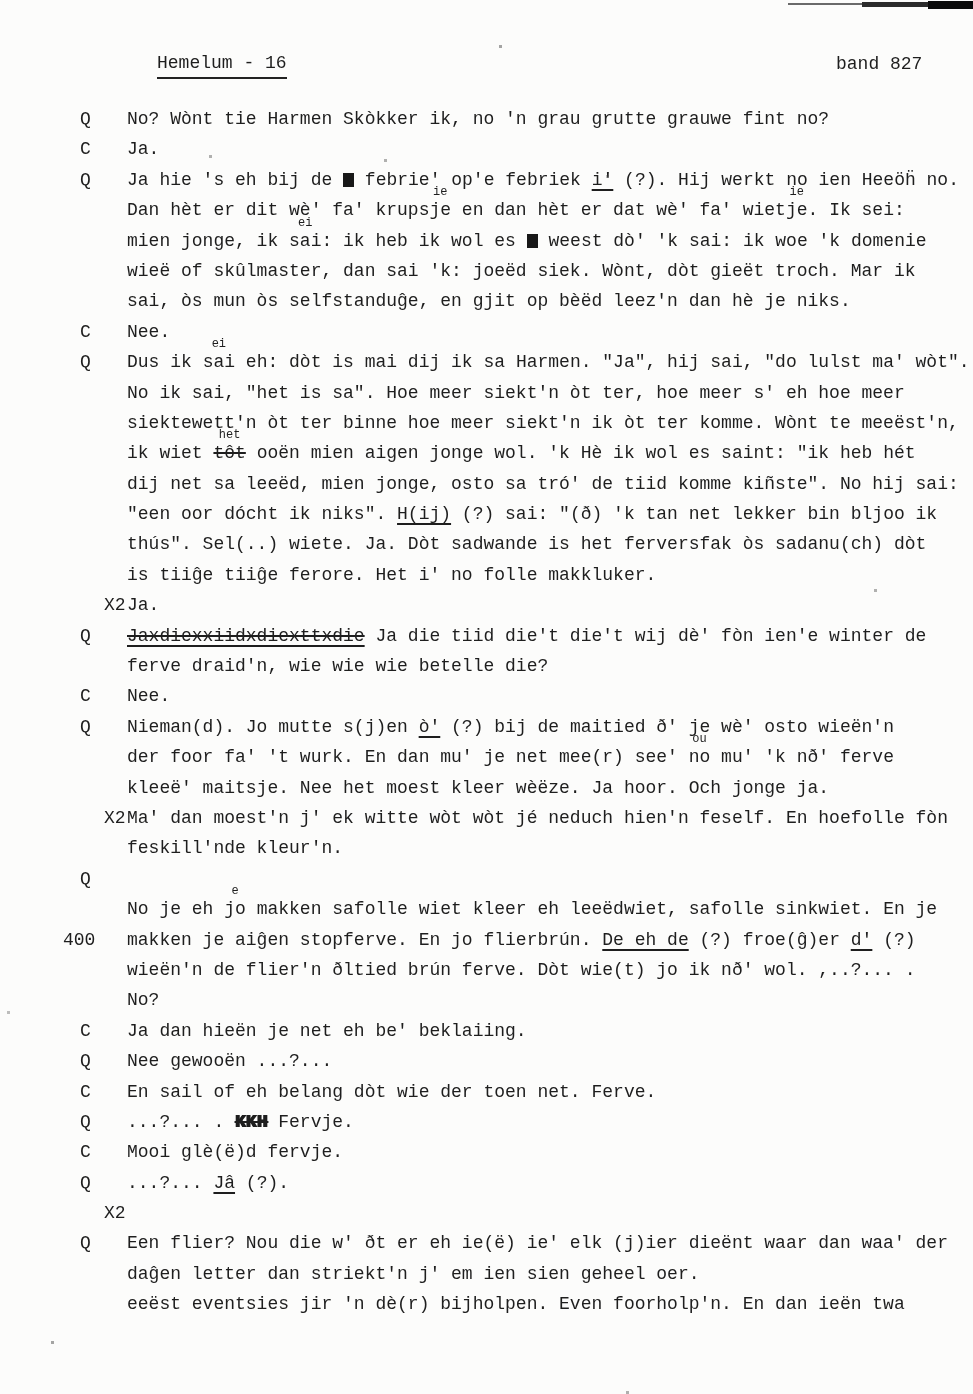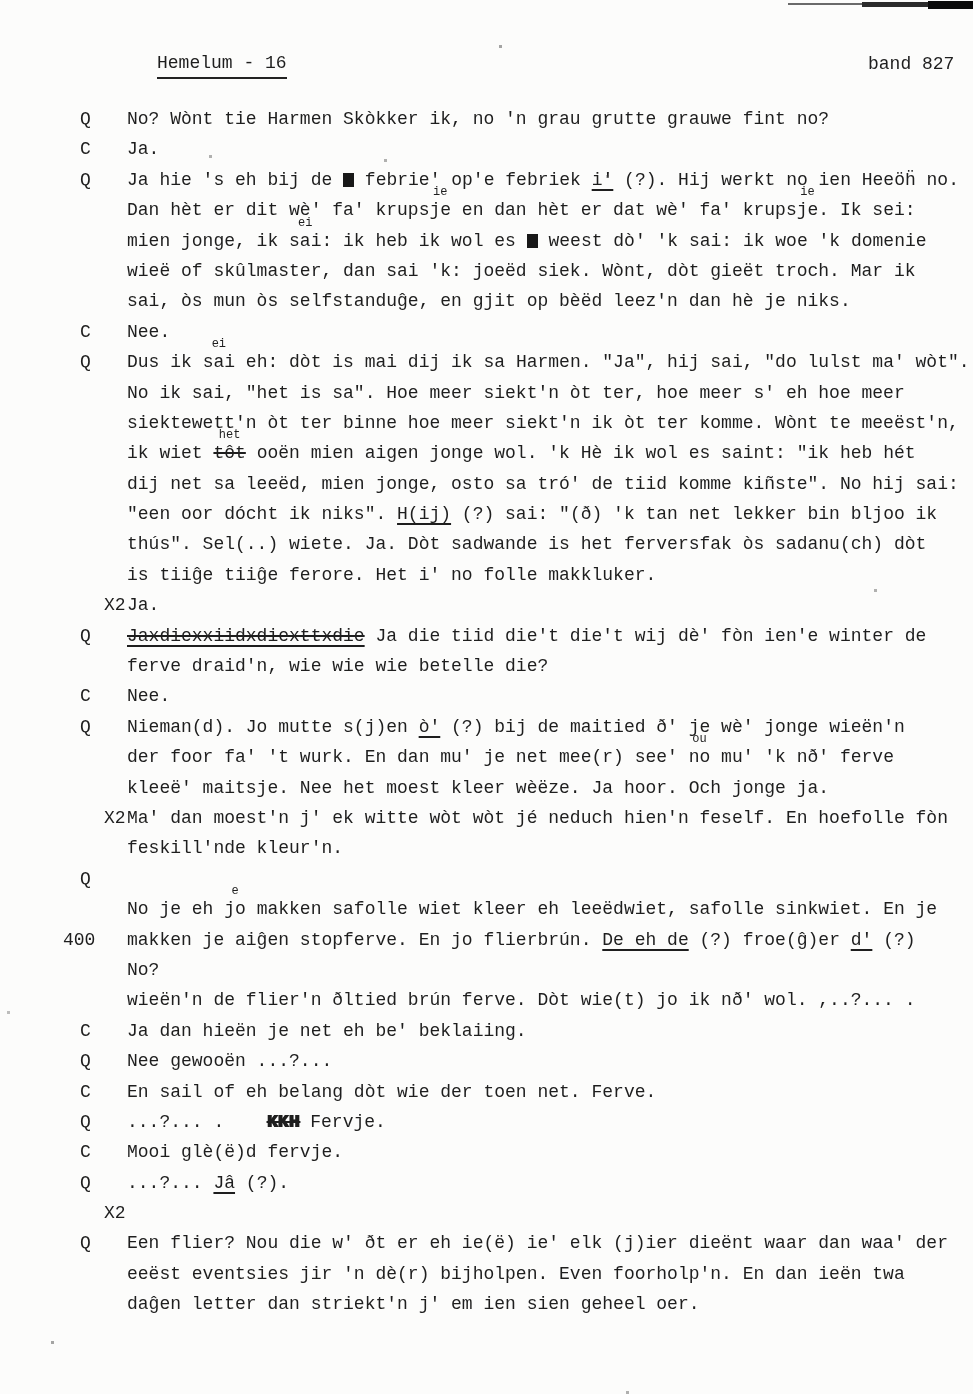--- a/index.html
+++ b/index.html
@@ -18,34 +18,34 @@
   .scanbar3 { position:absolute; left:928px; top:1px;  width:45px;  height:8px; background:#0a0a0a; }
 
   .specks { position:absolute; left:0; top:0; width:1px; height:1px;
     box-shadow: 500px 46px 0 1px rgba(0,0,0,.35), 210px 156px 0 1px rgba(0,0,0,.3),
                 385px 160px 0 1px rgba(0,0,0,.3), 607px 176px 0 1px rgba(0,0,0,.25),
                 875px 590px 0 1px rgba(0,0,0,.3), 52px 1342px 0 1px rgba(0,0,0,.35),
                 627px 1392px 0 1px rgba(0,0,0,.3), 8px 1012px 0 1px rgba(0,0,0,.25); }
 
   .header { position:absolute; top:53px; left:0; width:100%; font-size:18px; }
   .title { position:absolute; left:157px; top:0; border-bottom:2px solid #222; padding-bottom:4px; white-space:pre; }
-  .band  { position:absolute; left:868px; top:1px; white-space:pre; }
+  .band  { position:absolute; left:836px; top:1px; white-space:pre; }
 
   #doc { position:absolute; top:104px; left:0; width:973px; }
   .line { position:relative; height:30.4px; line-height:30.4px; font-size:18px; white-space:pre; }
   .marker { position:absolute; left:80px; top:0; }
   .marker.x2  { left:104px; }
   .marker.num { left:63px; }
   .text { position:absolute; left:127px; top:0; }
 
   .seg { position:relative; }
   .seg.u { text-decoration:underline; text-underline-offset:4px; text-decoration-thickness:1.5px; }
   .seg.x { text-decoration:line-through; text-decoration-thickness:1.5px; }
   .seg.u.x { text-decoration:underline line-through; text-underline-offset:4px; text-decoration-thickness:1.5px; }
-  .seg.b { font-weight:bold; text-shadow:1px 0 0 currentColor, -0.5px 0 0 currentColor;margin-left:32px; }
+  .seg.b { font-weight:bold; text-shadow:1px 0 0 currentColor, -0.5px 0 0 currentColor; }
   .sup { position:absolute; left:50%; top:-15px; transform:translateX(-50%);
          line-height:15px; font-size:12px; white-space:pre; text-decoration:none; display:inline-block; }
   .blot { display:inline-block; width:11px; height:14px; background:#181818; vertical-align:-2px; }
 </style>
 </head>
 <body>
 
 <div class="page">
   <div class="scanbar1"></div>
   <div class="scanbar2"></div>
@@ -54,51 +54,51 @@
 
   <div class="header">
     <span class="title">Hemelum - 16</span>
     <span class="band">band 827</span>
   </div>
 
   <div id="doc">
       <div class="line"><span class="marker">Q</span><span class="text"><span class="seg">No? Wònt tie Harmen Skòkker ik, no 'n grau grutte grauwe fint no?</span></span></div>
       <div class="line"><span class="marker">C</span><span class="text"><span class="seg">Ja.</span></span></div>
       <div class="line"><span class="marker">Q</span><span class="text"><span class="seg">Ja hie 's eh bij de </span><span class="blot"></span><span class="seg"> febrie' op'e febriek </span><span class="seg u">i'</span><span class="seg"> (?). Hij werkt no ien Heeöḧ no.</span></span></div>
-      <div class="line"><span class="text"><span class="seg">Dan hèt er dit wè' fa' krups</span><span class="seg">je<span class="sup">ie</span></span><span class="seg"> en dan hèt er dat wè' fa' krups</span><span class="seg">je<span class="sup">ie</span></span><span class="seg">. Ik sei:</span></span></div>
+      <div class="line"><span class="text"><span class="seg">Dan hèt er dit wè' fa' krups</span><span class="seg">je<span class="sup">ie</span></span><span class="seg"> en dan hèt er dat wè' fa' wiet</span><span class="seg">je<span class="sup">ie</span></span><span class="seg">. Ik sei:</span></span></div>
       <div class="line"><span class="text"><span class="seg">mien jonge, ik </span><span class="seg">sai<span class="sup">ei</span></span><span class="seg">: ik heb ik wol es </span><span class="blot"></span><span class="seg"> weest dò' 'k sai: ik woe 'k domenie</span></span></div>
       <div class="line"><span class="text"><span class="seg">wieë of skûlmaster, dan sai 'k: joeëd siek. Wònt, dòt gieët troch. Mar ik</span></span></div>
       <div class="line"><span class="text"><span class="seg">sai, òs mun òs selfstanduĝe, en gjit op bèëd leez'n dan hè je niks.</span></span></div>
       <div class="line"><span class="marker">C</span><span class="text"><span class="seg">Nee.</span></span></div>
       <div class="line"><span class="marker">Q</span><span class="text"><span class="seg">Dus ik </span><span class="seg">sai<span class="sup">ei</span></span><span class="seg"> eh: dòt is mai dij ik sa Harmen. "Ja", hij sai, "do lulst ma' wòt".</span></span></div>
       <div class="line"><span class="text"><span class="seg">No ik sai, "het is sa". Hoe meer siekt'n òt ter, hoe meer s' eh hoe meer</span></span></div>
       <div class="line"><span class="text"><span class="seg">siektewett'n òt ter binne hoe meer siekt'n ik òt ter komme. Wònt te meeëst'n,</span></span></div>
       <div class="line"><span class="text"><span class="seg">ik wiet </span><span class="seg x">tôt<span class="sup">het</span></span><span class="seg"> ooën mien aigen jonge wol. 'k Hè ik wol es saint: "ik heb hét</span></span></div>
       <div class="line"><span class="text"><span class="seg">dij net sa leeëd, mien jonge, osto sa tró' de tiid komme kiñste". No hij sai:</span></span></div>
       <div class="line"><span class="text"><span class="seg">"een oor dócht ik niks". </span><span class="seg u">H(ij)</span><span class="seg"> (?) sai: "(ð) 'k tan net lekker bin bljoo ik</span></span></div>
       <div class="line"><span class="text"><span class="seg">thús". Sel(..) wiete. Ja. Dòt sadwande is het ferversfak òs sadanu(ch) dòt</span></span></div>
       <div class="line"><span class="text"><span class="seg">is tiiĝe tiiĝe ferore. Het i' no folle makkluker.</span></span></div>
       <div class="line"><span class="marker x2">X2</span><span class="text"><span class="seg">Ja.</span></span></div>
       <div class="line"><span class="marker">Q</span><span class="text"><span class="seg u x">Jaxdiexxiidxdiexttxdie</span><span class="seg"> Ja die tiid die't die't wij dè' fòn ien'e winter de</span></span></div>
       <div class="line"><span class="text"><span class="seg">ferve draid'n, wie wie wie betelle die?</span></span></div>
       <div class="line"><span class="marker">C</span><span class="text"><span class="seg">Nee.</span></span></div>
-      <div class="line"><span class="marker">Q</span><span class="text"><span class="seg">Nieman(d). Jo mutte s(j)en </span><span class="seg u">ò'</span><span class="seg"> (?) bij de maitied ð' je wè' jonge wieën'n</span></span></div>
+      <div class="line"><span class="marker">Q</span><span class="text"><span class="seg">Nieman(d). Jo mutte s(j)en </span><span class="seg u">ò'</span><span class="seg"> (?) bij de maitied ð' je wè' osto wieën'n</span></span></div>
       <div class="line"><span class="text"><span class="seg">der foor fa' 't wurk. En dan mu' je net mee(r) see' </span><span class="seg">no<span class="sup">ou</span></span><span class="seg"> mu' 'k nð' ferve</span></span></div>
       <div class="line"><span class="text"><span class="seg">kleeë' maitsje. Nee het moest kleer wèëze. Ja hoor. Och jonge ja.</span></span></div>
       <div class="line"><span class="marker x2">X2</span><span class="text"><span class="seg">Ma' dan moest'n j' ek witte wòt wòt jé neduch hien'n feself. En hoefolle fòn</span></span></div>
       <div class="line"><span class="text"><span class="seg">feskill'nde kleur'n.</span></span></div>
       <div class="line"><span class="marker">Q</span></div>
       <div class="line"><span class="text"><span class="seg">No je eh </span><span class="seg">jo<span class="sup">e</span></span><span class="seg"> makken safolle wiet kleer eh leeëdwiet, safolle sinkwiet. En je</span></span></div>
       <div class="line"><span class="marker num">400</span><span class="text"><span class="seg">makken je aiĝen stopferve. En jo flierbrún. </span><span class="seg u">De eh de</span><span class="seg"> (?) froe(ĝ)er </span><span class="seg u">d'</span><span class="seg"> (?)</span></span></div>
+      <div class="line"><span class="text"><span class="seg">wieën'n de flier'n ðltied brún ferve. Dòt wie(t) jo ik nð' wol. ,..?... .</span></span></div>
       <div class="line"><span class="text"><span class="seg">No?</span></span></div>
-      <div class="line"><span class="text"><span class="seg">wieën'n de flier'n ðltied brún ferve. Dòt wie(t) jo ik nð' wol. ,..?... .</span></span></div>
       <div class="line"><span class="marker">C</span><span class="text"><span class="seg">Ja dan hieën je net eh be' beklaiing.</span></span></div>
       <div class="line"><span class="marker">Q</span><span class="text"><span class="seg">Nee gewooën ...?...</span></span></div>
       <div class="line"><span class="marker">C</span><span class="text"><span class="seg">En sail of eh belang dòt wie der toen net. Ferve.</span></span></div>
       <div class="line"><span class="marker">Q</span><span class="text"><span class="seg">...?... . </span><span class="seg x b">KKH</span><span class="seg"> Fervje.</span></span></div>
       <div class="line"><span class="marker">C</span><span class="text"><span class="seg">Mooi glè(ë)d fervje.</span></span></div>
       <div class="line"><span class="marker">Q</span><span class="text"><span class="seg">...?... </span><span class="seg u">Jâ</span><span class="seg"> (?).</span></span></div>
       <div class="line"><span class="marker x2">X2</span></div>
       <div class="line"><span class="marker">Q</span><span class="text"><span class="seg">Een flier? Nou die w' ðt er eh ie(ë) ie' elk (j)ier dieënt waar dan waa' der</span></span></div>
+      <div class="line"><span class="text"><span class="seg">daĝen letter dan striekt'n j' em ien sien geheel oer.</span></span></div>
       <div class="line"><span class="text"><span class="seg">eeëst eventsies jir 'n dè(r) bijholpen. Even foorholp'n. En dan ieën twa</span></span></div>
-      <div class="line"><span class="text"><span class="seg">daĝen letter dan striekt'n j' em ien sien geheel oer.</span></span></div>
     </div>
 </div>
 
 </body></html>

